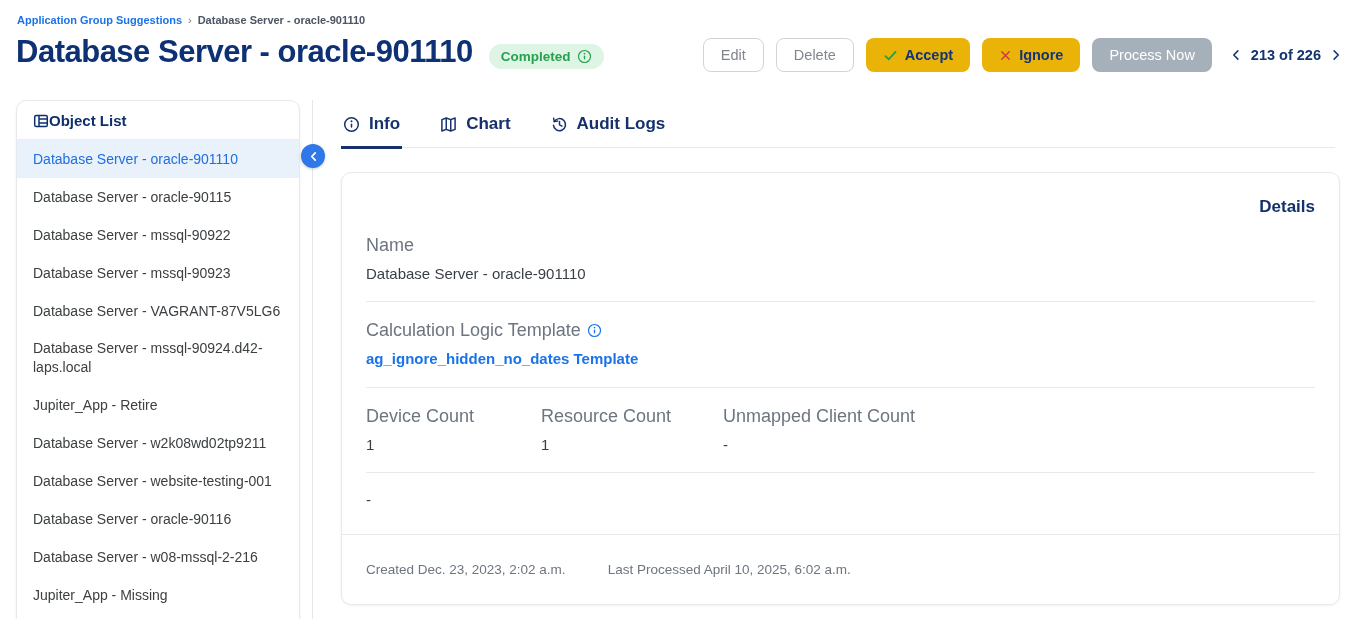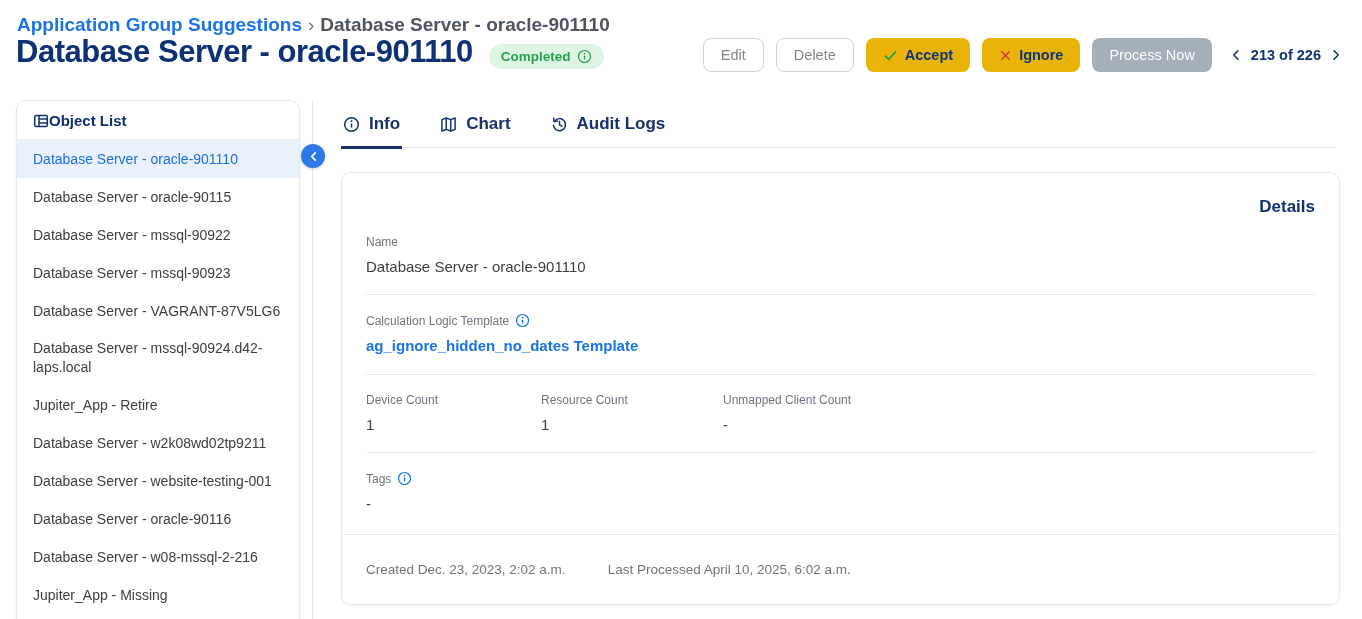--- a/index.html
+++ b/index.html
@@ -4,21 +4,21 @@
 <style>
   * { margin:0; padding:0; box-sizing:border-box; }
   html,body { width:1362px; height:619px; }
   body {
     position:relative; background:#ffffff; overflow:hidden;
     font-family:"Liberation Sans", sans-serif; color:#3a3f46;
   }
   svg { display:block; }
 
   
-  .breadcrumb { position:absolute; left:17px; top:14px; font-size:19px; display:flex; gap:6px; align-items:center; }
+  .breadcrumb { position:absolute; left:17px; top:14px; font-size:11px; display:flex; gap:6px; align-items:center; }
   .breadcrumb a { color:#1a73e8; text-decoration:none; font-weight:600; cursor:pointer; }
   .breadcrumb .sep { color:#6b7280; }
   .breadcrumb .current { color:#4b5563; font-weight:600; }
 
   
   .title-row { position:absolute; left:16px; top:34px; display:flex; align-items:center; gap:16px; }
   .page-title { font-size:31px; font-weight:800; color:#0d3174; letter-spacing:-0.5px; white-space:nowrap; }
   .status-badge {
     margin-top:8px; display:flex; align-items:center; gap:6px;
     background:#def4e5; color:#27a14e; font-size:13.5px; font-weight:600;
@@ -77,21 +77,21 @@
 
   
   .card {
     position:absolute; left:341px; top:172px; width:999px; height:433px;
     background:#fff; border:1px solid #e7e9ec; border-radius:10px;
     box-shadow:0 1px 3px rgba(20,30,60,.06);
     display:flex; flex-direction:column;
   }
   .card-body { padding:24px 24px 0; flex:1; }
   .card-heading { font-size:17px; font-weight:700; color:#12316d; margin-bottom:18px;text-align:right; }
-  .field-label { font-size:12px; color:#6d7580; display:flex; align-items:center; gap:6px; margin-bottom:9px; }
+  .field-label { font-size:18px; color:#6d7580; display:flex; align-items:center; gap:6px; margin-bottom:9px; }
   .field-value { font-size:15px; color:#3a3f46; }
   .divider { border:none; border-top:1px solid #e8eaed; margin:19px 0 18px; }
   .link { color:#1a73e8; font-size:15px; font-weight:600; text-decoration:none; cursor:pointer; }
   .counts-row { display:flex; }
   .count-col-1 { width:175px; } .count-col-2 { width:182px; }
   .card-footer {
     border-top:1px solid #e8eaed; padding:27px 24px; display:flex; gap:42px;
     font-size:13.5px; color:#6d7580;
   }
   .info-ic { color:#1a73e8; }
@@ -255,30 +255,20 @@
         <div class="field-value">1</div>
       </div>
       <div>
         <div class="field-label">Unmapped Client Count</div>
         <div class="field-value">-</div>
       </div>
     </div>
 
     <hr class="divider">
 
-    <div class="field-label">
-      <span>Tags</span>
-      <span class="info-ic">
-          <svg width="15" height="15" viewBox="0 0 16 16">
-            <circle cx="8" cy="8" r="6.4" fill="none" stroke="currentColor" stroke-width="1.3"></circle>
-            <rect x="7.3" y="7" width="1.4" height="4.1" rx="0.7" fill="currentColor"></rect>
-            <circle cx="8" cy="4.9" r="0.95" fill="currentColor"></circle>
-          </svg>
-        </span>
-    </div>
     <div class="field-value">-</div>
   </div>
 
   <div class="card-footer">
     <span>Created Dec. 23, 2023, 2:02 a.m.</span>
     <span>Last Processed April 10, 2025, 6:02 a.m.</span>
   </div>
 </div>
 
 </body></html>

